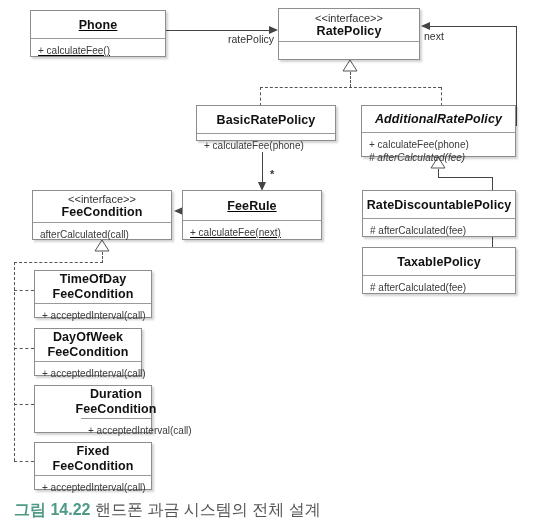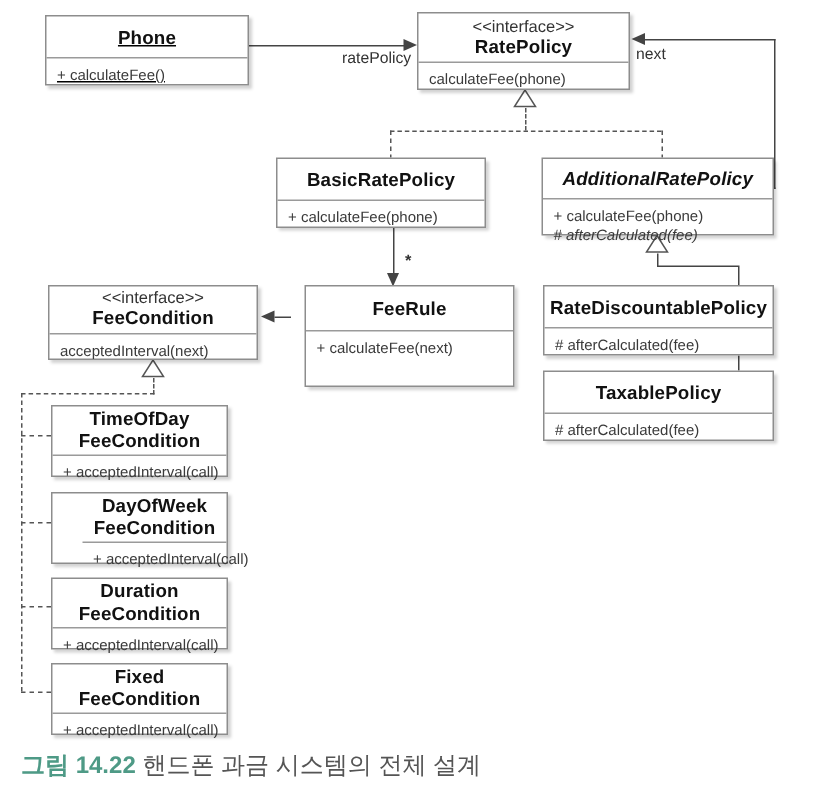--- a/index.html
+++ b/index.html
@@ -92,23 +92,20 @@
       <div>+ calculateFee()</div>
     </div>
   </div>
 
   <div class="cls" style="left:278px;top:8px;width:142px;height:52px;">
     <div class="hdr" style="height:32px;">
       <div class="stereo">&lt;&lt;interface&gt;&gt;</div>
       <div class="nm">RatePolicy</div>
     </div>
     <div class="sep"></div>
-    <div class="ops">
-      <div>calculateFee(phone)</div>
-    </div>
   </div>
 
   <div class="ln lh" style="left:166px;top:30px;width:104px;"></div>
   <div class="arw arw-r" style="left:269px;top:25.5px;"></div>
   <div class="lbl" style="left:228px;top:33px;">ratePolicy</div>
 
   <div class="ln lv" style="left:516px;top:26px;height:100px;"></div>
   <div class="ln lh" style="left:492px;top:125px;width:25px;"></div>
   <div class="ln lh" style="left:430px;top:26px;width:87px;"></div>
   <div class="arw arw-l" style="left:421px;top:21.5px;"></div>
@@ -117,21 +114,21 @@
   <div class="tri-wrap" style="left:342px;top:60px;">
     <svg width="16" height="12" viewBox="0 0 16 12">
         <polygon points="8,0 15,11 1,11" fill="#ffffff" stroke="#555" stroke-width="1"></polygon>
       </svg>
   </div>
   <div class="dash-v" style="left:350px;top:72px;height:15px;"></div>
   <div class="dash-h" style="left:260px;top:87px;width:181px;"></div>
   <div class="dash-v" style="left:260px;top:87px;height:19px;"></div>
   <div class="dash-v" style="left:441px;top:87px;height:19px;"></div>
 
-  <div class="cls" style="left:184px;top:105px;width:140px;height:47px;">
+  <div class="cls" style="left:196px;top:105px;width:140px;height:36px;">
     <div class="hdr" style="height:27px;">
       <div class="nm">BasicRatePolicy</div>
     </div>
     <div class="sep"></div>
     <div class="ops">
       <div>+ calculateFee(phone)</div>
     </div>
   </div>
 
   <div class="cls" style="left:361px;top:105px;width:155px;height:52px;">
@@ -153,38 +150,38 @@
     <svg width="16" height="12" viewBox="0 0 16 12">
         <polygon points="8,0 15,11 1,11" fill="#ffffff" stroke="#555" stroke-width="1"></polygon>
       </svg>
   </div>
   <div class="ln lv" style="left:438px;top:169px;height:9px;"></div>
   <div class="ln lh" style="left:438px;top:177px;width:54px;"></div>
   <div class="ln lv" style="left:492px;top:177px;height:89px;"></div>
   <div class="ln lh" style="left:466px;top:207px;width:27px;"></div>
   <div class="ln lh" style="left:466px;top:265px;width:27px;"></div>
 
-  <div class="cls" style="left:203px;top:190px;width:140px;height:68px;">
+  <div class="cls" style="left:182px;top:190px;width:140px;height:50px;text-decoration:underline;">
     <div class="hdr" style="height:29px;">
       <div class="nm">FeeRule</div>
     </div>
     <div class="sep"></div>
     <div class="ops">
       <div>+ calculateFee(next)</div>
     </div>
   </div>
 
   <div class="cls" style="left:32px;top:190px;width:140px;height:50px;">
     <div class="hdr" style="height:31px;">
       <div class="stereo">&lt;&lt;interface&gt;&gt;</div>
       <div class="nm">FeeCondition</div>
     </div>
     <div class="sep"></div>
     <div class="ops">
-      <div>acceptedInterval(next)</div>
+      <div>afterCalculated(call)</div>
     </div>
   </div>
 
   <div class="ln lh" style="left:183px;top:211px;width:11px;"></div>
   <div class="arw arw-l" style="left:174px;top:206.5px;"></div>
 
   <div class="cls" style="left:362px;top:190px;width:154px;height:47px;">
     <div class="hdr" style="height:27px;align-items:center;">
       <div class="nm">RateDiscountablePolicy</div>
     </div>
@@ -221,32 +218,32 @@
     <div class="hdr two" style="height:32px;">
       <div class="nm two">TimeOfDay</div>
       <div class="nm two">FeeCondition</div>
     </div>
     <div class="sep"></div>
     <div class="ops">
       <div>+ acceptedInterval(call)</div>
     </div>
   </div>
 
-  <div class="cls" style="left:34px;top:328px;width:118px;height:48px;padding-left:20px;">
+  <div class="cls" style="left:34px;top:328px;width:108px;height:48px;">
     <div class="hdr two" style="height:32px;">
       <div class="nm two">DayOfWeek</div>
       <div class="nm two">FeeCondition</div>
     </div>
     <div class="sep"></div>
     <div class="ops">
       <div>+ acceptedInterval(call)</div>
     </div>
   </div>
 
-  <div class="cls" style="left:34px;top:385px;width:118px;height:48px;">
+  <div class="cls" style="left:34px;top:385px;width:118px;height:48px;padding-left:46px;">
     <div class="hdr two" style="height:32px;">
       <div class="nm two">Duration</div>
       <div class="nm two">FeeCondition</div>
     </div>
     <div class="sep"></div>
     <div class="ops">
       <div>+ acceptedInterval(call)</div>
     </div>
   </div>
 

